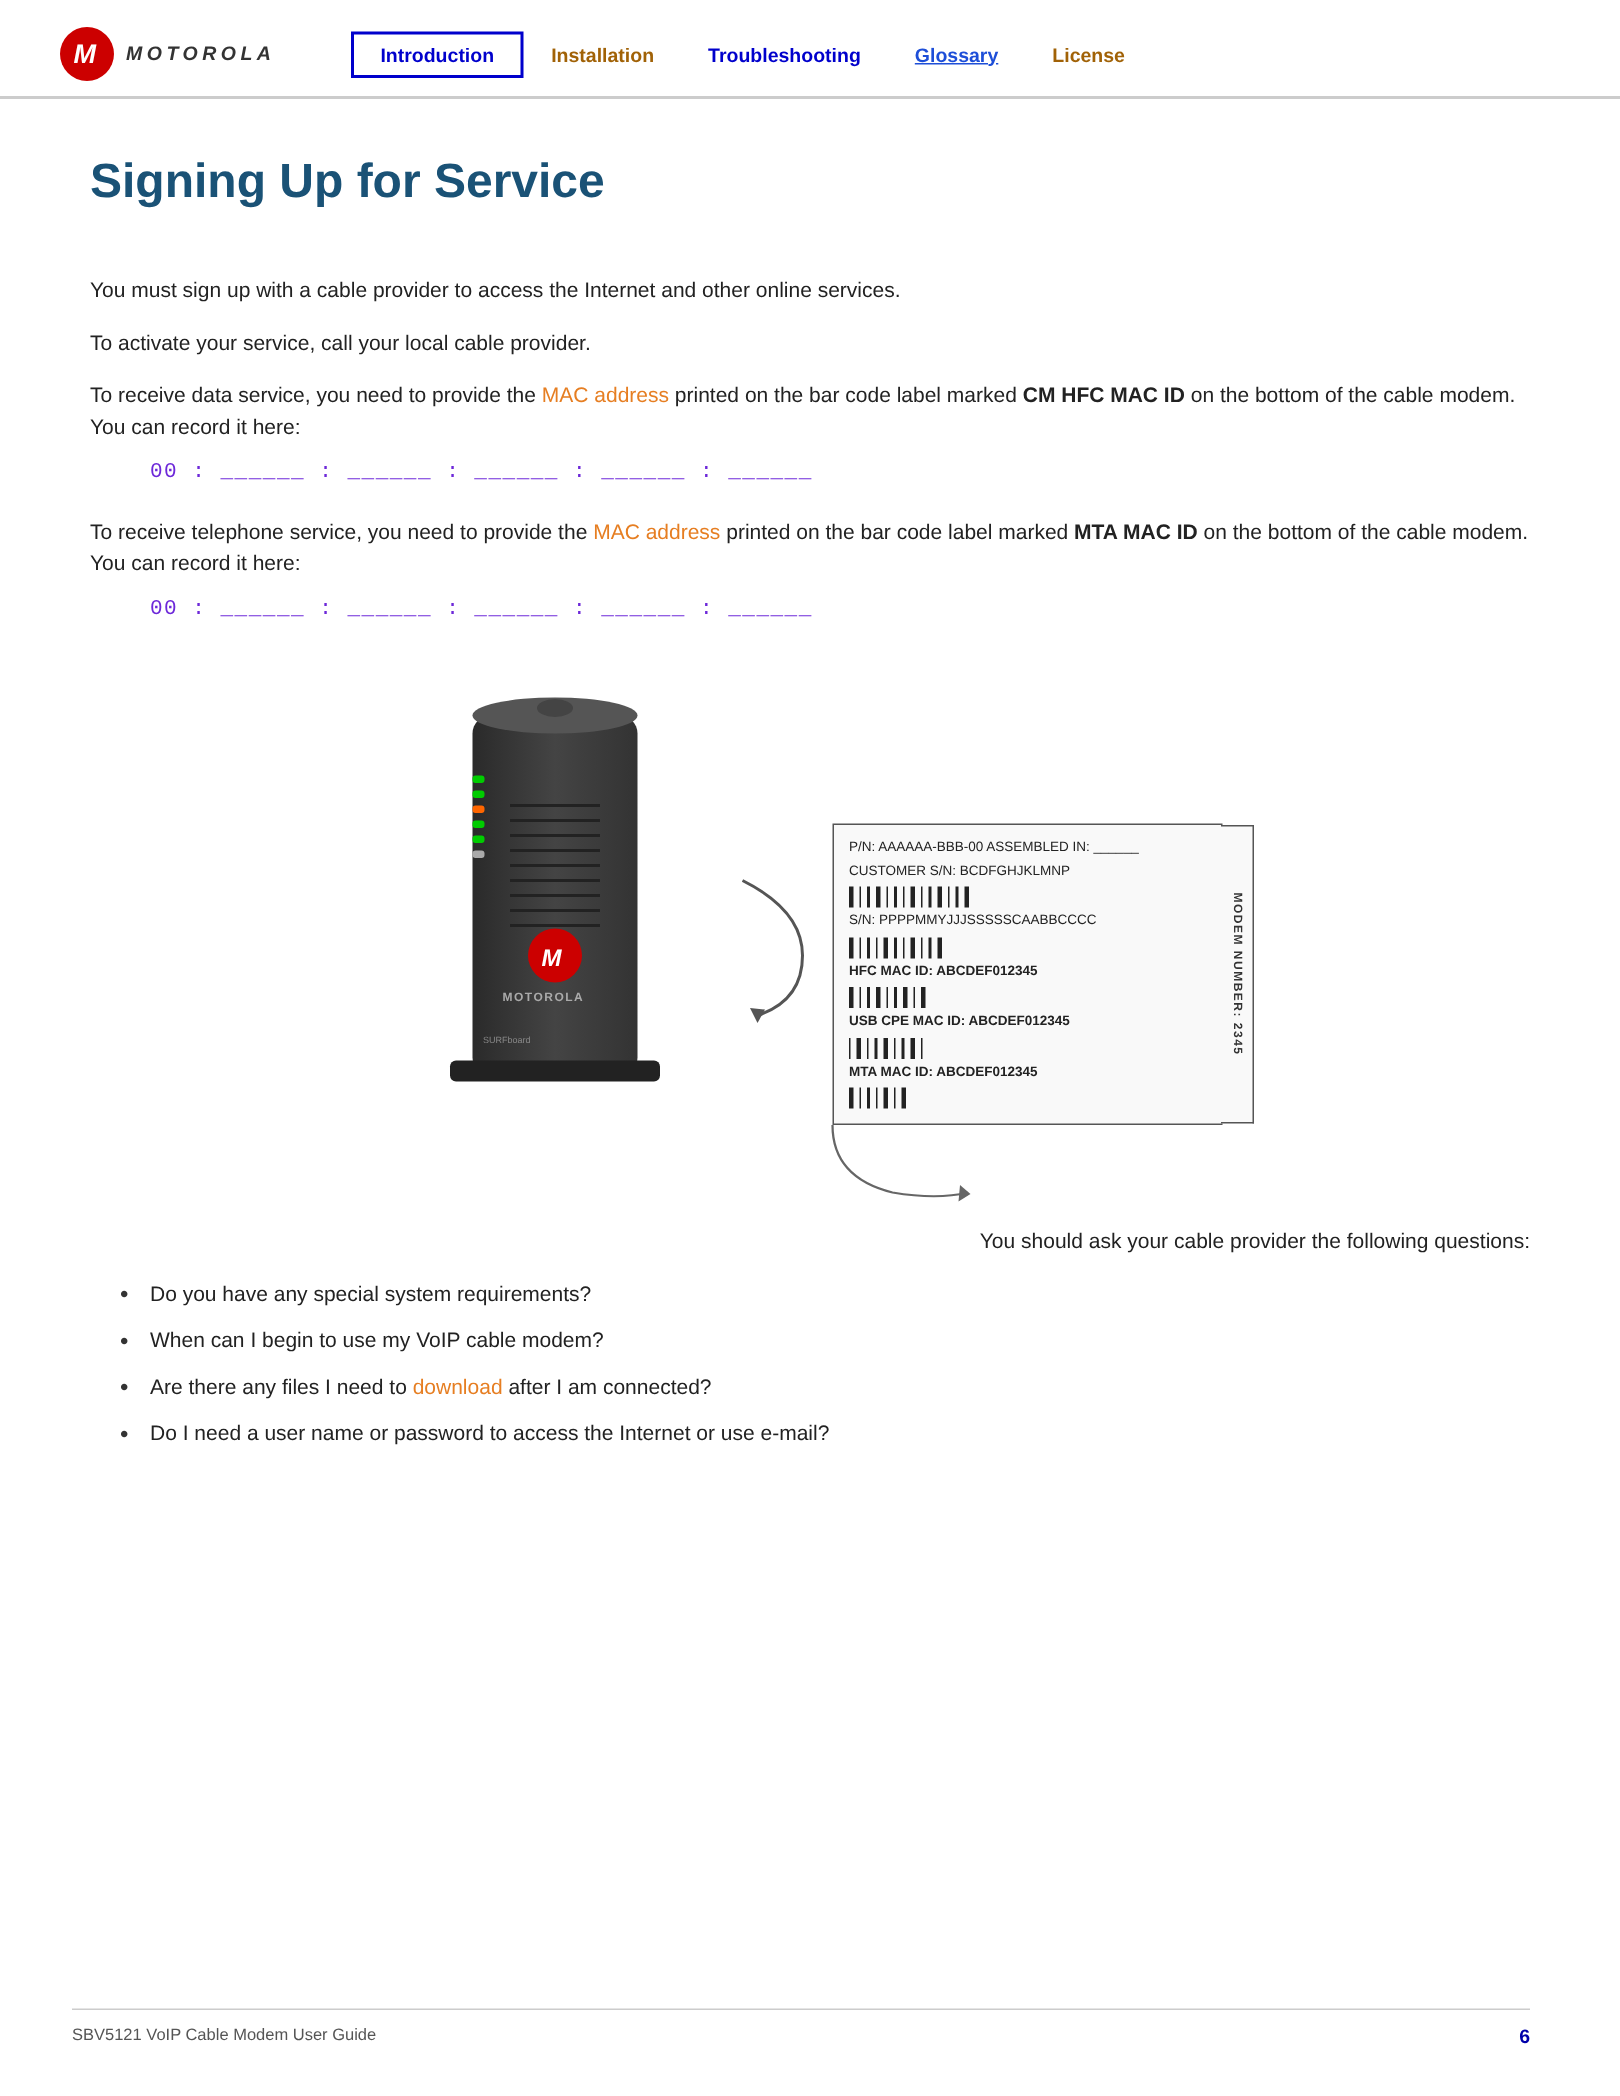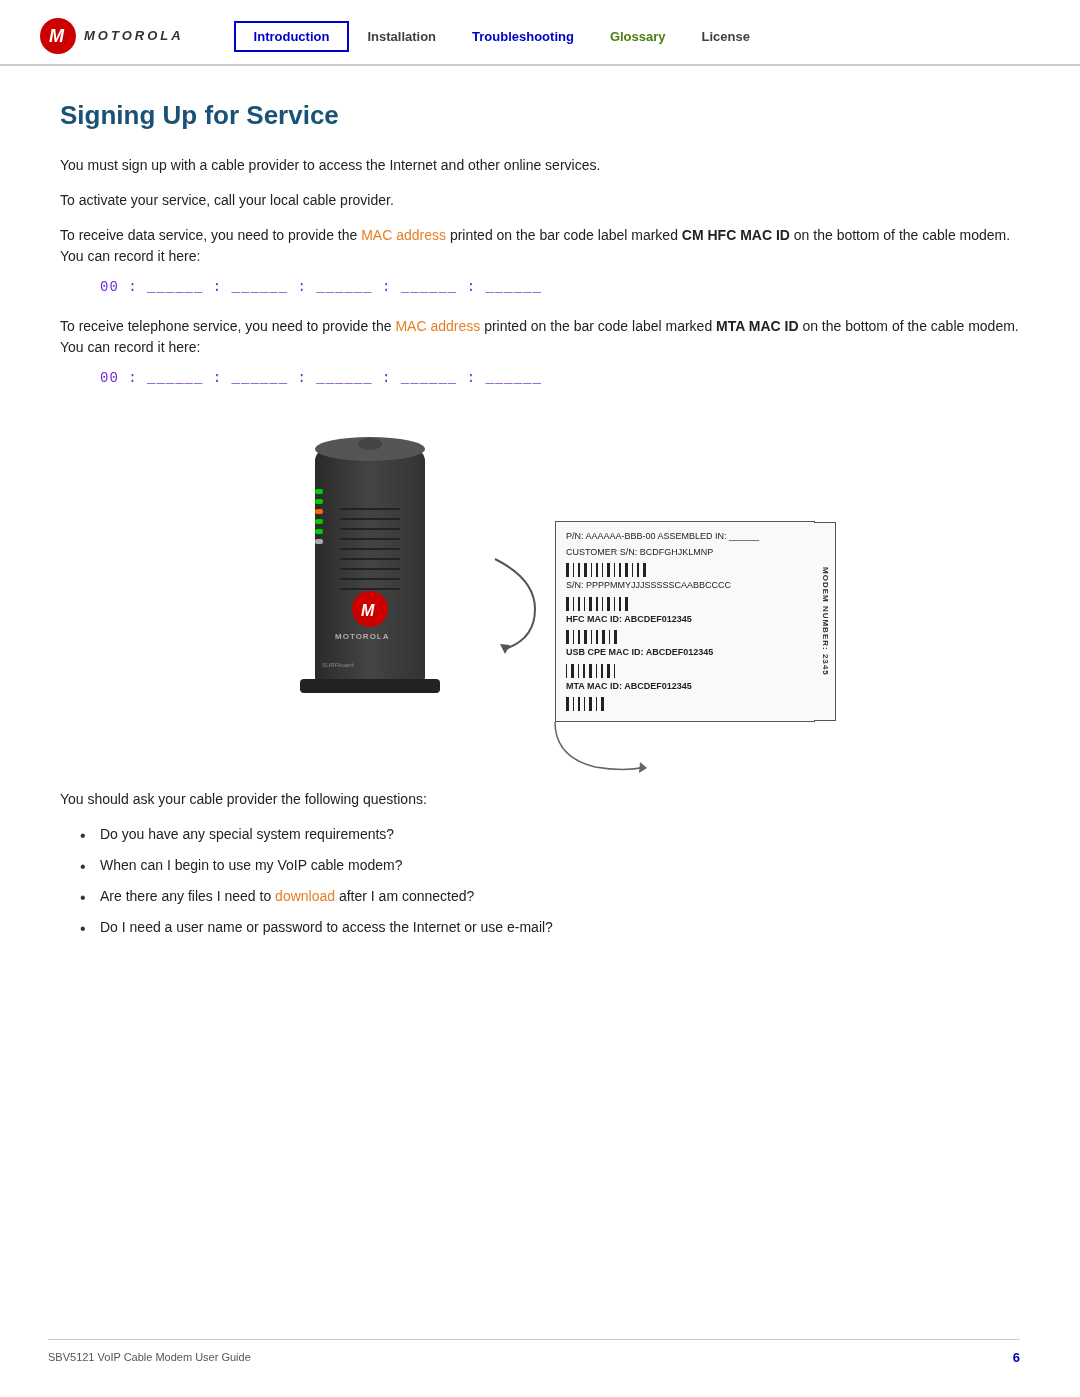--- a/index.html
+++ b/index.html
@@ -56,52 +56,53 @@
       flex: 1;
       justify-content: flex-start;
       padding-left: 20px;
     }
 
     .nav-tab {
       padding: 6px 18px;
       font-size: 13px;
       font-weight: bold;
       cursor: pointer;
-      color: #404040;
+      color: #a16207;
       text-decoration: none;
       border: none;
       background: none;
     }
 
     .nav-tab.active {
       color: #0000cc;
       border: 2px solid #0000cc;
       background: #ffffff;
     }
 
     .nav-tab.bold-blue {
-      color: #4d7c0f;
-      font-weight: bold;
+      color: #1d4ed8;
+      font-weight: bold;
+      text-decoration: underline;
     }
 
     .nav-tab.troubleshoot {
       color: #0000cc;
       font-weight: bold;
     }
 
     
     .content {
       padding: 30px 60px 40px 60px;
     }
 
     .page-title {
-      font-size: 26px;
+      font-size: 32px;
       font-weight: bold;
       color: #1a5276;
-      margin-bottom: 20px;
+      margin-bottom: 39px;
       border-bottom: none;
     }
 
     .paragraph {
       margin-bottom: 14px;
       font-size: 14px;
       color: #222;
     }
 
     .italic-para {
@@ -210,20 +211,21 @@
     }
 
     
     .questions-section {
       margin-top: 10px;
     }
 
     .questions-intro {
       font-size: 14px;
       margin-bottom: 14px;
+      text-align: right;
     }
 
     .bullet-list {
       list-style: none;
       padding: 0;
       margin: 0 0 0 20px;
     }
 
     .bullet-list li {
       position: relative;

